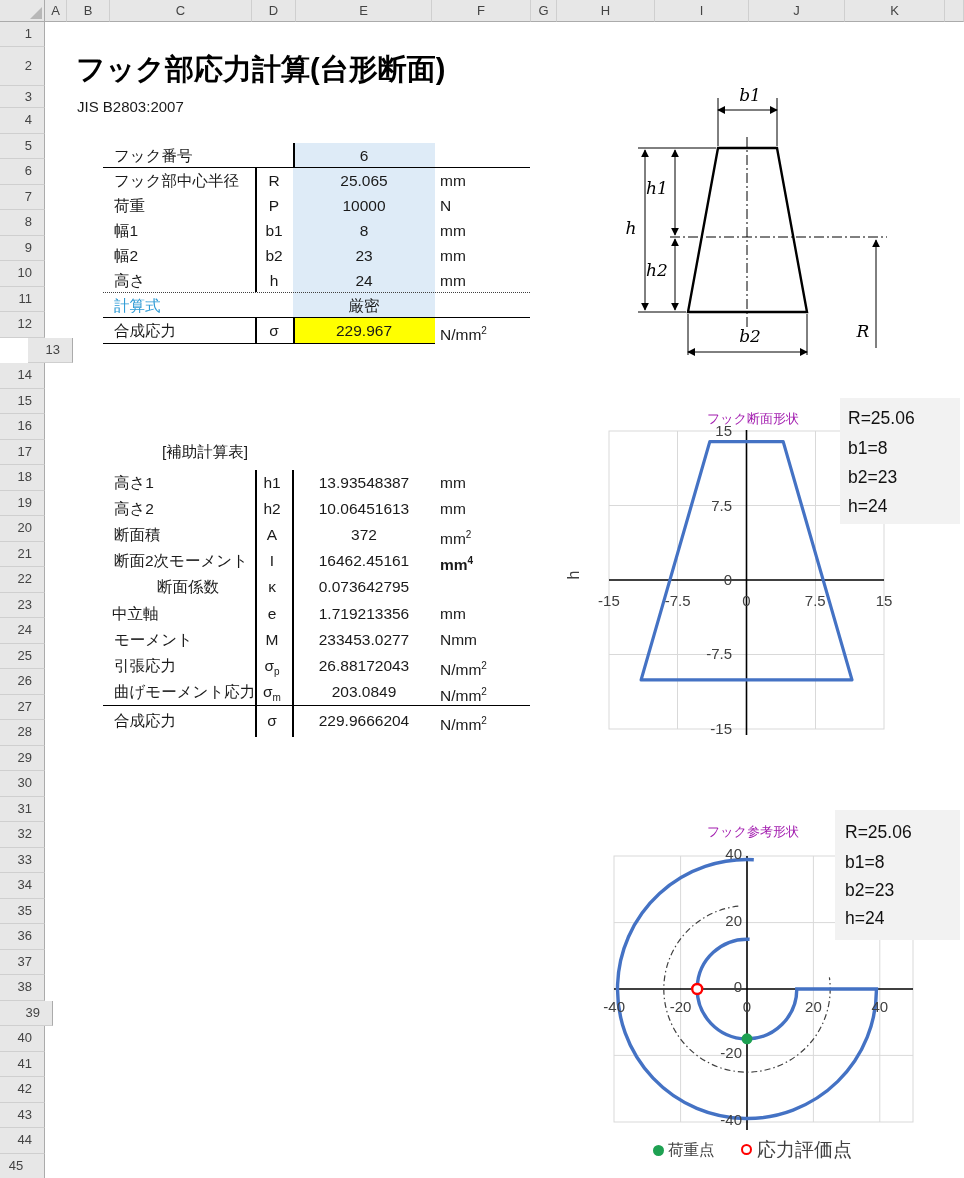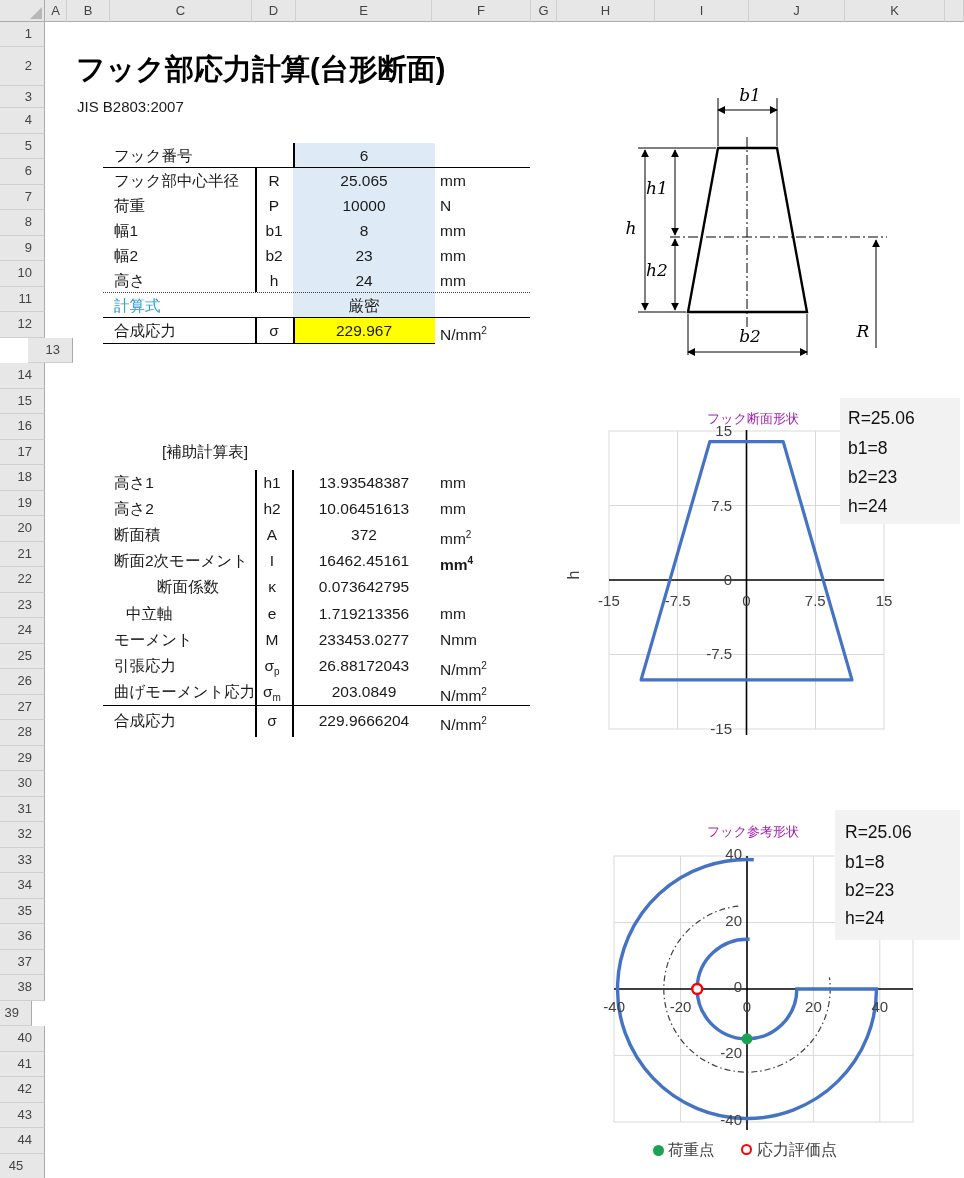--- a/index.html
+++ b/index.html
@@ -167,21 +167,21 @@
     <div class="rowhdr" style="left: 0px; top: 745.5px; width: 45px; height: 25.5px; line-height: 24.5px;">29</div>
     <div class="rowhdr" style="left: 0px; top: 771px; width: 45px; height: 25.5px; line-height: 24.5px;">30</div>
     <div class="rowhdr" style="left: 0px; top: 796.5px; width: 45px; height: 25.5px; line-height: 24.5px;">31</div>
     <div class="rowhdr" style="left: 0px; top: 822px; width: 45px; height: 25.5px; line-height: 24.5px;">32</div>
     <div class="rowhdr" style="left: 0px; top: 847.5px; width: 45px; height: 25.5px; line-height: 24.5px;">33</div>
     <div class="rowhdr" style="left: 0px; top: 873px; width: 45px; height: 25.5px; line-height: 24.5px;">34</div>
     <div class="rowhdr" style="left: 0px; top: 898.5px; width: 45px; height: 25.5px; line-height: 24.5px;">35</div>
     <div class="rowhdr" style="left: 0px; top: 924px; width: 45px; height: 25.5px; line-height: 24.5px;">36</div>
     <div class="rowhdr" style="left: 0px; top: 949.5px; width: 45px; height: 25.5px; line-height: 24.5px;">37</div>
     <div class="rowhdr" style="left: 0px; top: 975px; width: 45px; height: 25.5px; line-height: 24.5px;">38</div>
-    <div class="rowhdr" style="left: 0px; top: 1000.5px; width: 32px; height: 25.5px; line-height: 24.5px;">39</div>
+    <div class="rowhdr" style="left: 0px; top: 1000.5px; width: 53px; height: 25.5px; line-height: 24.5px;">39</div>
     <div class="rowhdr" style="left: 0px; top: 1026px; width: 45px; height: 25.5px; line-height: 24.5px;">40</div>
     <div class="rowhdr" style="left: 0px; top: 1051.5px; width: 45px; height: 25.5px; line-height: 24.5px;">41</div>
     <div class="rowhdr" style="left: 0px; top: 1077px; width: 45px; height: 25.5px; line-height: 24.5px;">42</div>
     <div class="rowhdr" style="left: 0px; top: 1102.5px; width: 45px; height: 25.5px; line-height: 24.5px;">43</div>
     <div class="rowhdr" style="left: 0px; top: 1128px; width: 45px; height: 25.5px; line-height: 24.5px;">44</div>
     <div class="rowhdr" style="left: 0px; top: 1153.5px; width: 45px; height: 25.5px; line-height: 24.5px; text-align: center;">45</div>
     <div class="t " style="top: 145.5px; left: 114px;">フック番号</div>
     <div class="t ctr" style="top: 145.5px; left: 289px; width: 150px;">6</div>
     <div class="t " style="top: 170.5px; left: 114px;">フック部中心半径</div>
     <div class="t ctr" style="top: 170.5px; left: 199px; width: 150px;">R</div>
@@ -222,21 +222,21 @@
     <div class="t ctr" style="top: 525.2px; left: 197px; width: 150px;">A</div>
     <div class="t ctr" style="top: 525.2px; left: 289px; width: 150px;">372</div>
     <div class="t " style="top: 525.2px; left: 440px;">mm<sup>2</sup></div>
     <div class="t " style="top: 551.3px; left: 114px;">断面2次モーメント</div>
     <div class="t ctr" style="top: 551.3px; left: 197px; width: 150px;">I</div>
     <div class="t ctr" style="top: 551.3px; left: 289px; width: 150px;">16462.45161</div>
     <div class="t " style="top: 551.3px; left: 440px; font-weight: bold;">mm<sup>4</sup></div>
     <div class="t " style="top: 577.4px; left: 114px; padding-left: 43px;">断面係数</div>
     <div class="t ctr" style="top: 577.4px; left: 197px; width: 150px;">κ</div>
     <div class="t ctr" style="top: 577.4px; left: 289px; width: 150px;">0.073642795</div>
-    <div class="t " style="top: 603.5px; left: 126px;">中立軸</div>
+    <div class="t " style="top: 603.5px; left: 112px;">中立軸</div>
     <div class="t ctr" style="top: 603.5px; left: 197px; width: 150px;">e</div>
     <div class="t ctr" style="top: 603.5px; left: 289px; width: 150px;">1.719213356</div>
     <div class="t " style="top: 603.5px; left: 440px;">mm</div>
     <div class="t " style="top: 629.6px; left: 114px;">モーメント</div>
     <div class="t ctr" style="top: 629.6px; left: 197px; width: 150px;">M</div>
     <div class="t ctr" style="top: 629.6px; left: 289px; width: 150px;">233453.0277</div>
     <div class="t " style="top: 629.6px; left: 440px;">Nmm</div>
     <div class="t " style="top: 655.7px; left: 114px;">引張応力</div>
     <div class="t ctr" style="top: 655.7px; left: 197px; width: 150px;">σ<sub>p</sub></div>
     <div class="t ctr" style="top: 655.7px; left: 289px; width: 150px;">26.88172043</div>
@@ -273,20 +273,20 @@
     <div class="t tick" style="top: 977px; left: 622px; width: 120px; text-align: right;">0</div>
     <div class="t tick" style="top: 1043.4px; left: 622px; width: 120px; text-align: right;">-20</div>
     <div class="t tick" style="top: 1109.8px; left: 622px; width: 120px; text-align: right;">-40</div>
     <div class="t leg" style="top: 822px; left: 845px;">R=25.06</div>
     <div class="t leg" style="top: 852px; left: 845px;">b1=8</div>
     <div class="t leg" style="top: 880px; left: 845px;">b2=23</div>
     <div class="t leg" style="top: 908px; left: 845px;">h=24</div>
     <div style="position: absolute; left: 652.5px; top: 1144.5px; width: 11px; height: 11px; border-radius: 50%; background: rgb(30, 161, 82);"></div>
     <div class="t " style="top: 1140px; left: 668px; font-size: 15.5px; color: rgb(64, 64, 64);">荷重点</div>
     <div style="position: absolute; left: 741px; top: 1144px; width: 7px; height: 7px; border-radius: 50%; background: rgb(255, 255, 255); border: 2.5px solid rgb(255, 0, 0);"></div>
-    <div class="t " style="top: 1140px; left: 757px; font-size: 16px; color: rgb(64, 64, 64);">応力評価点</div>
+    <div class="t " style="top: 1140px; left: 757px; font-size: 19px; color: rgb(64, 64, 64);">応力評価点</div>
     <div class="t dim ctr" style="top: 85px; left: 675px; width: 150px;">b1</div>
     <div class="t dim ctr" style="top: 178px; left: 582px; width: 150px;">h1</div>
     <div class="t dim ctr" style="top: 218px; left: 556px; width: 150px;">h</div>
     <div class="t dim ctr" style="top: 260px; left: 582px; width: 150px;">h2</div>
     <div class="t dim ctr" style="top: 326px; left: 675px; width: 150px;">b2</div>
     <div class="t dim ctr" style="top: 321px; left: 788px; width: 150px;">R</div>
   </div>
 
 </body></html>

